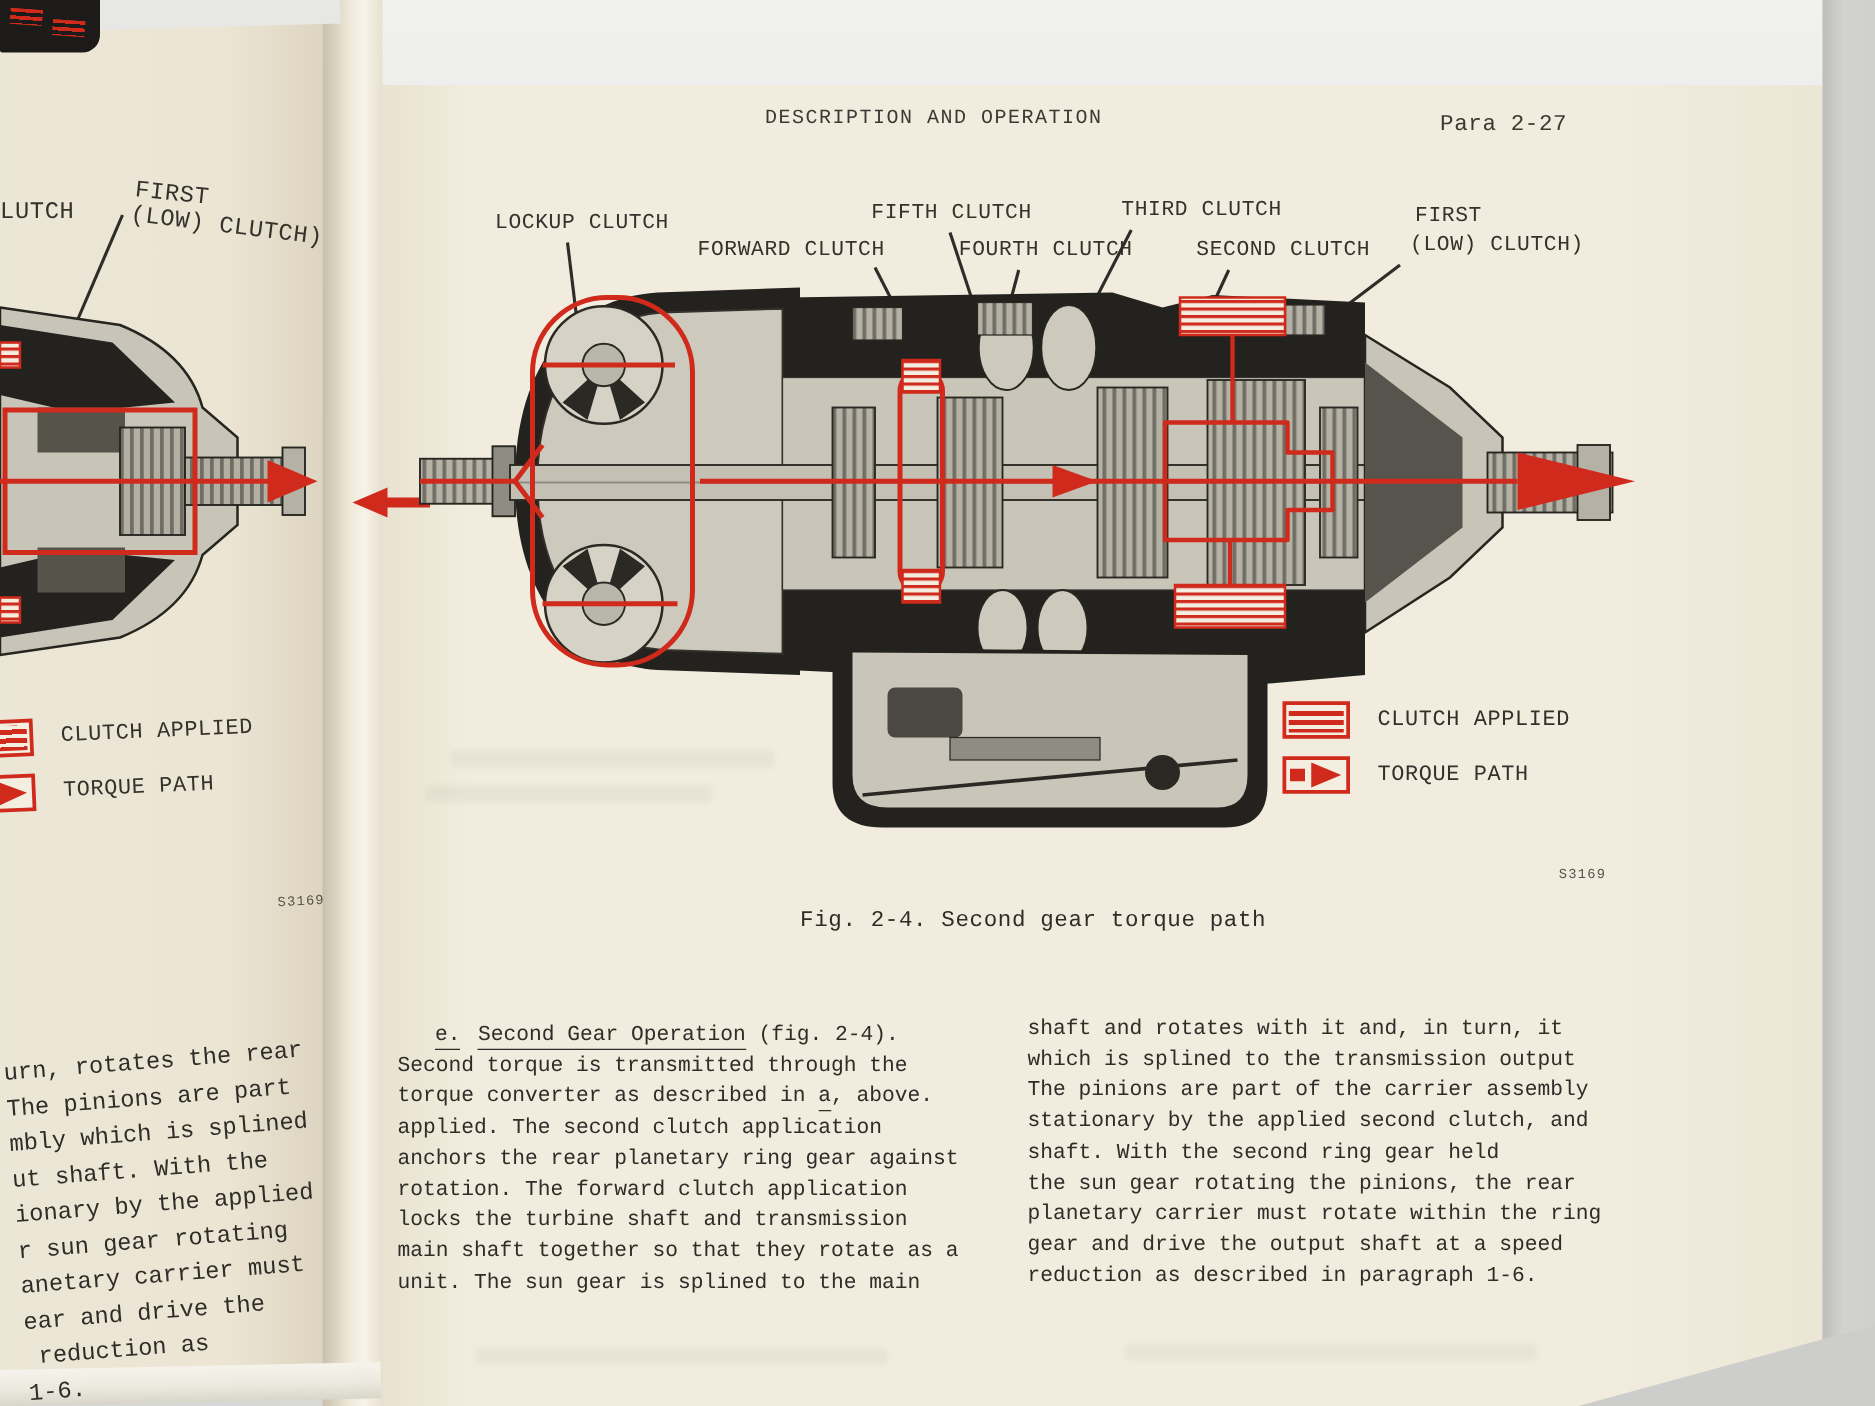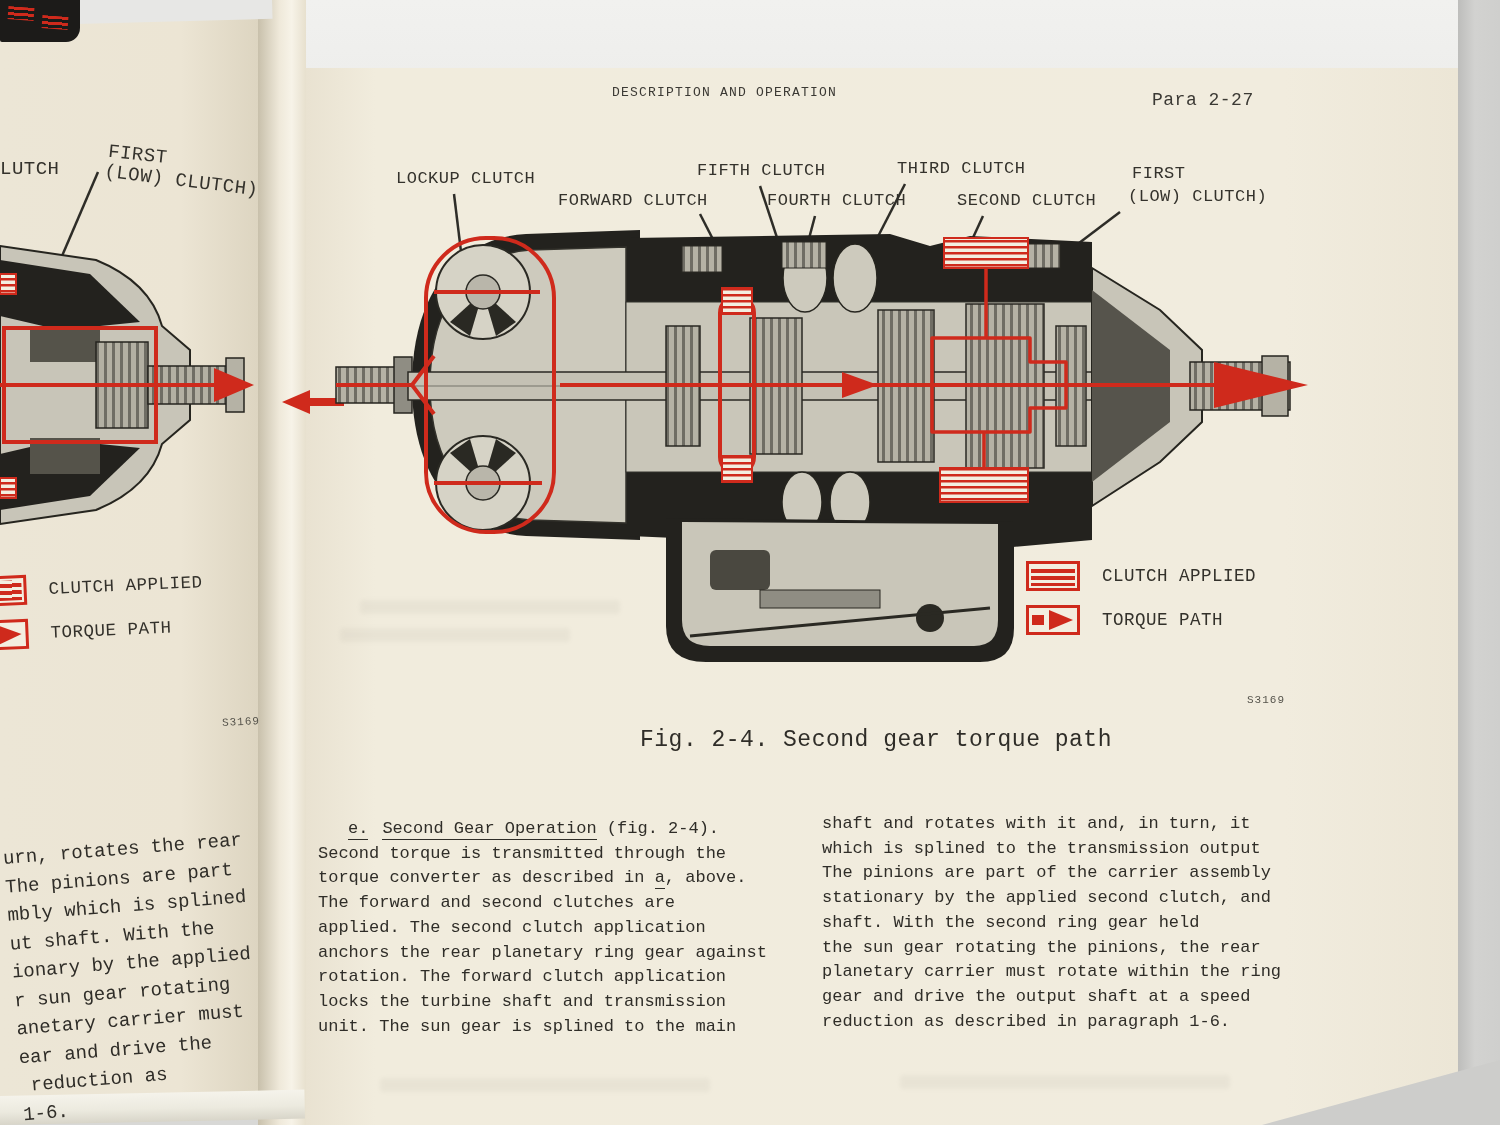--- a/index.html
+++ b/index.html
@@ -19,23 +19,23 @@
   .wall-topleft{left:76px;top:0;width:196px;height:24px;background:#e7e7e5;
                 transform:rotate(-1.5deg);transform-origin:left top;}
   .corner-frag{left:0;top:0;width:80px;height:42px;background:#1c1b19;border-radius:0 0 14px 2px;}
   .corner-frag .rh{position:absolute;background:repeating-linear-gradient(180deg,#cf2a1c 0 3px,#1c1b19 3px 6px);}
   .stack-edge{left:0;top:1096px;width:305px;height:29px;
               background:linear-gradient(180deg,#f5f3eb 0%,#eceadf 55%,#d8d5c9 100%);
               transform:rotate(-1.2deg);transform-origin:left bottom;}
   .corner-wedge{left:1262px;top:1060px;width:238px;height:65px;background:#cdcdcb;
                 clip-path:polygon(100% 0,100% 100%,0 100%);}
   
-  .hd{font-size:13px;letter-spacing:1.2px;color:#3b3934;white-space:nowrap;}
+  .hd{font-size:16px;letter-spacing:1.2px;color:#3b3934;white-space:nowrap;}
   .cl{font-size:17px;letter-spacing:.5px;color:#34322c;white-space:nowrap;}
-  .cap{font-size:23px;letter-spacing:.5px;white-space:nowrap;}
+  .cap{font-size:18px;letter-spacing:.5px;white-space:nowrap;}
   .code{font-size:11px;color:#55534b;letter-spacing:1px;}
   .bl{line-height:24.7px;font-size:17px;white-space:nowrap;}
   .indent{text-indent:30px;}
   .und{border-bottom:1.5px solid #2f2d28;padding-bottom:1px;}
   .sp{margin-left:14px;}
   .lp-line{line-height:28.5px;font-size:19px;white-space:nowrap;}
   
   .lgrow{position:absolute;display:flex;align-items:center;}
   .lgicon{width:54px;height:30px;border:3px solid #cf2a1c;background:#f3eee0;box-sizing:border-box;position:relative;flex:none;}
   .lgicon.stripes::before{content:"";position:absolute;inset:2px;
@@ -244,25 +244,25 @@
   </div>
 
   <div class="abs code" style="left:1247px;top:694px;">S3169</div>
 
   <div class="abs cap" style="left:640px;top:727px;">Fig. 2-4.  Second gear torque path</div>
 
   <div class="abs" style="left:318px;top:817px;width:470px;">
     <div class="bl indent"><span class="und">e.</span><span class="und sp">Second Gear Operation</span><span> (fig. 2-4).</span></div>
     <div class="bl">Second torque is transmitted through the</div>
     <div class="bl"><span>torque converter as described in </span><span class="und">a</span><span>, above.</span></div>
-    <div class="bl">The forward and second clutches are</div>
     <div class="bl">applied.  The second clutch application</div>
     <div class="bl">anchors the rear planetary ring gear against</div>
     <div class="bl">rotation.  The forward clutch application</div>
     <div class="bl">locks the turbine shaft and transmission</div>
+    <div class="bl">main shaft together so that they rotate as a</div>
     <div class="bl">unit.  The sun gear is splined to the main</div>
   </div>
 
   <div class="abs" style="left:822px;top:812px;width:478px;">
     <div class="bl">shaft and rotates with it and, in turn, it</div>
     <div class="bl">which is splined to the transmission output</div>
     <div class="bl">The pinions are part of the carrier assembly</div>
     <div class="bl">stationary by the applied second clutch, and</div>
     <div class="bl">shaft.  With the second ring gear held</div>
     <div class="bl">the sun gear rotating the pinions, the rear</div>

